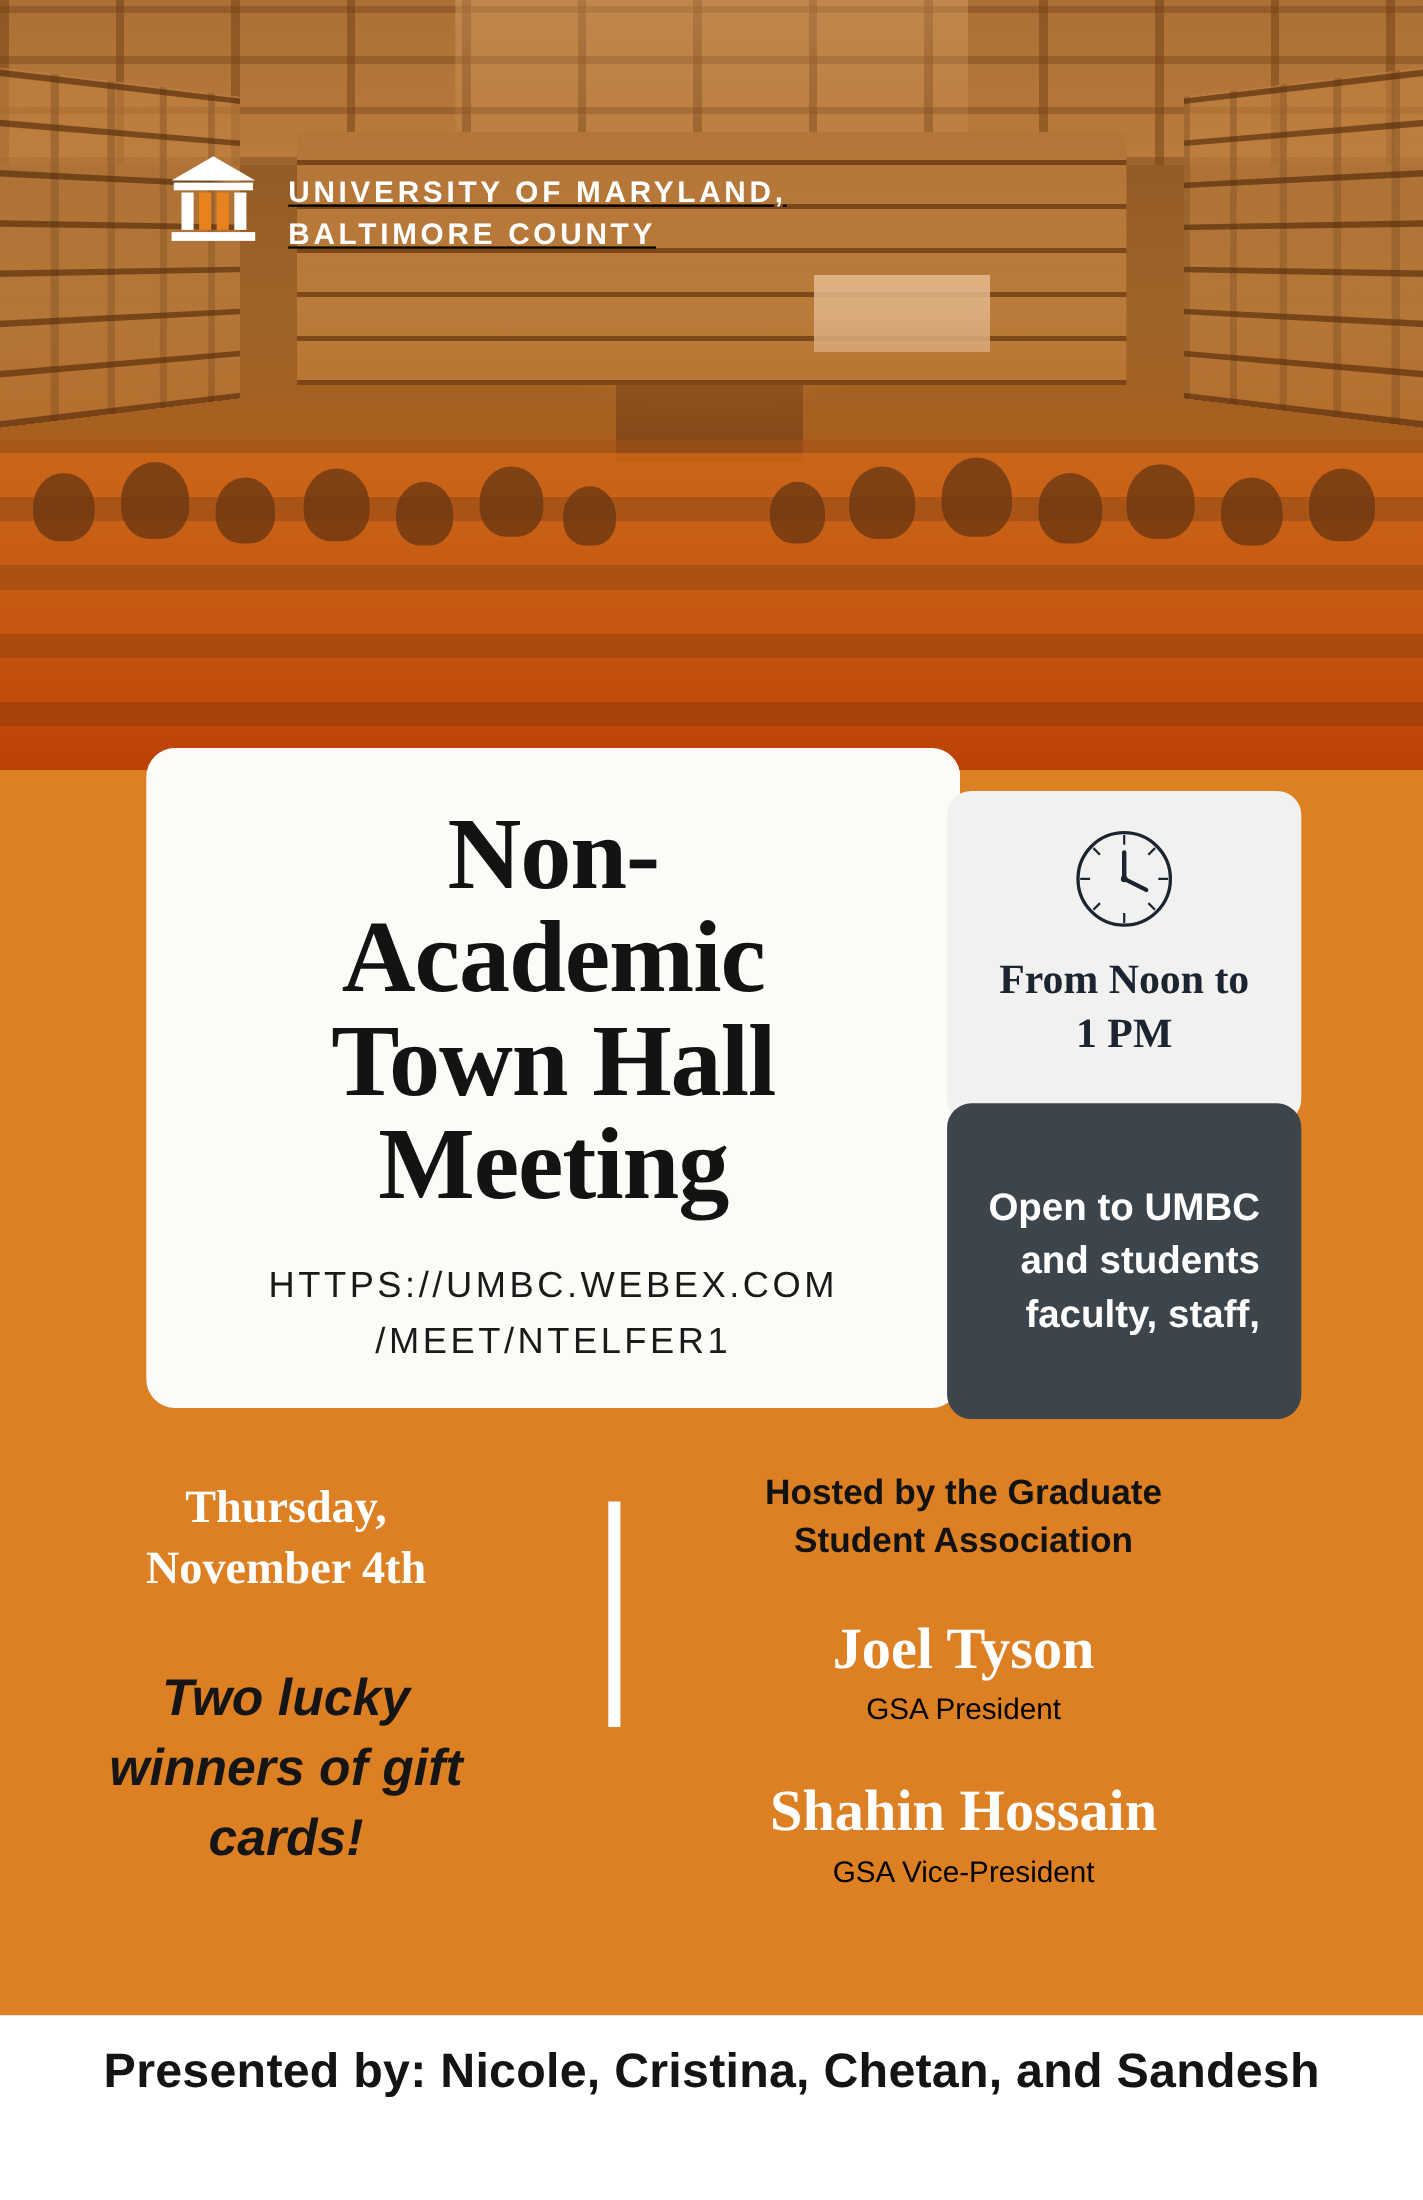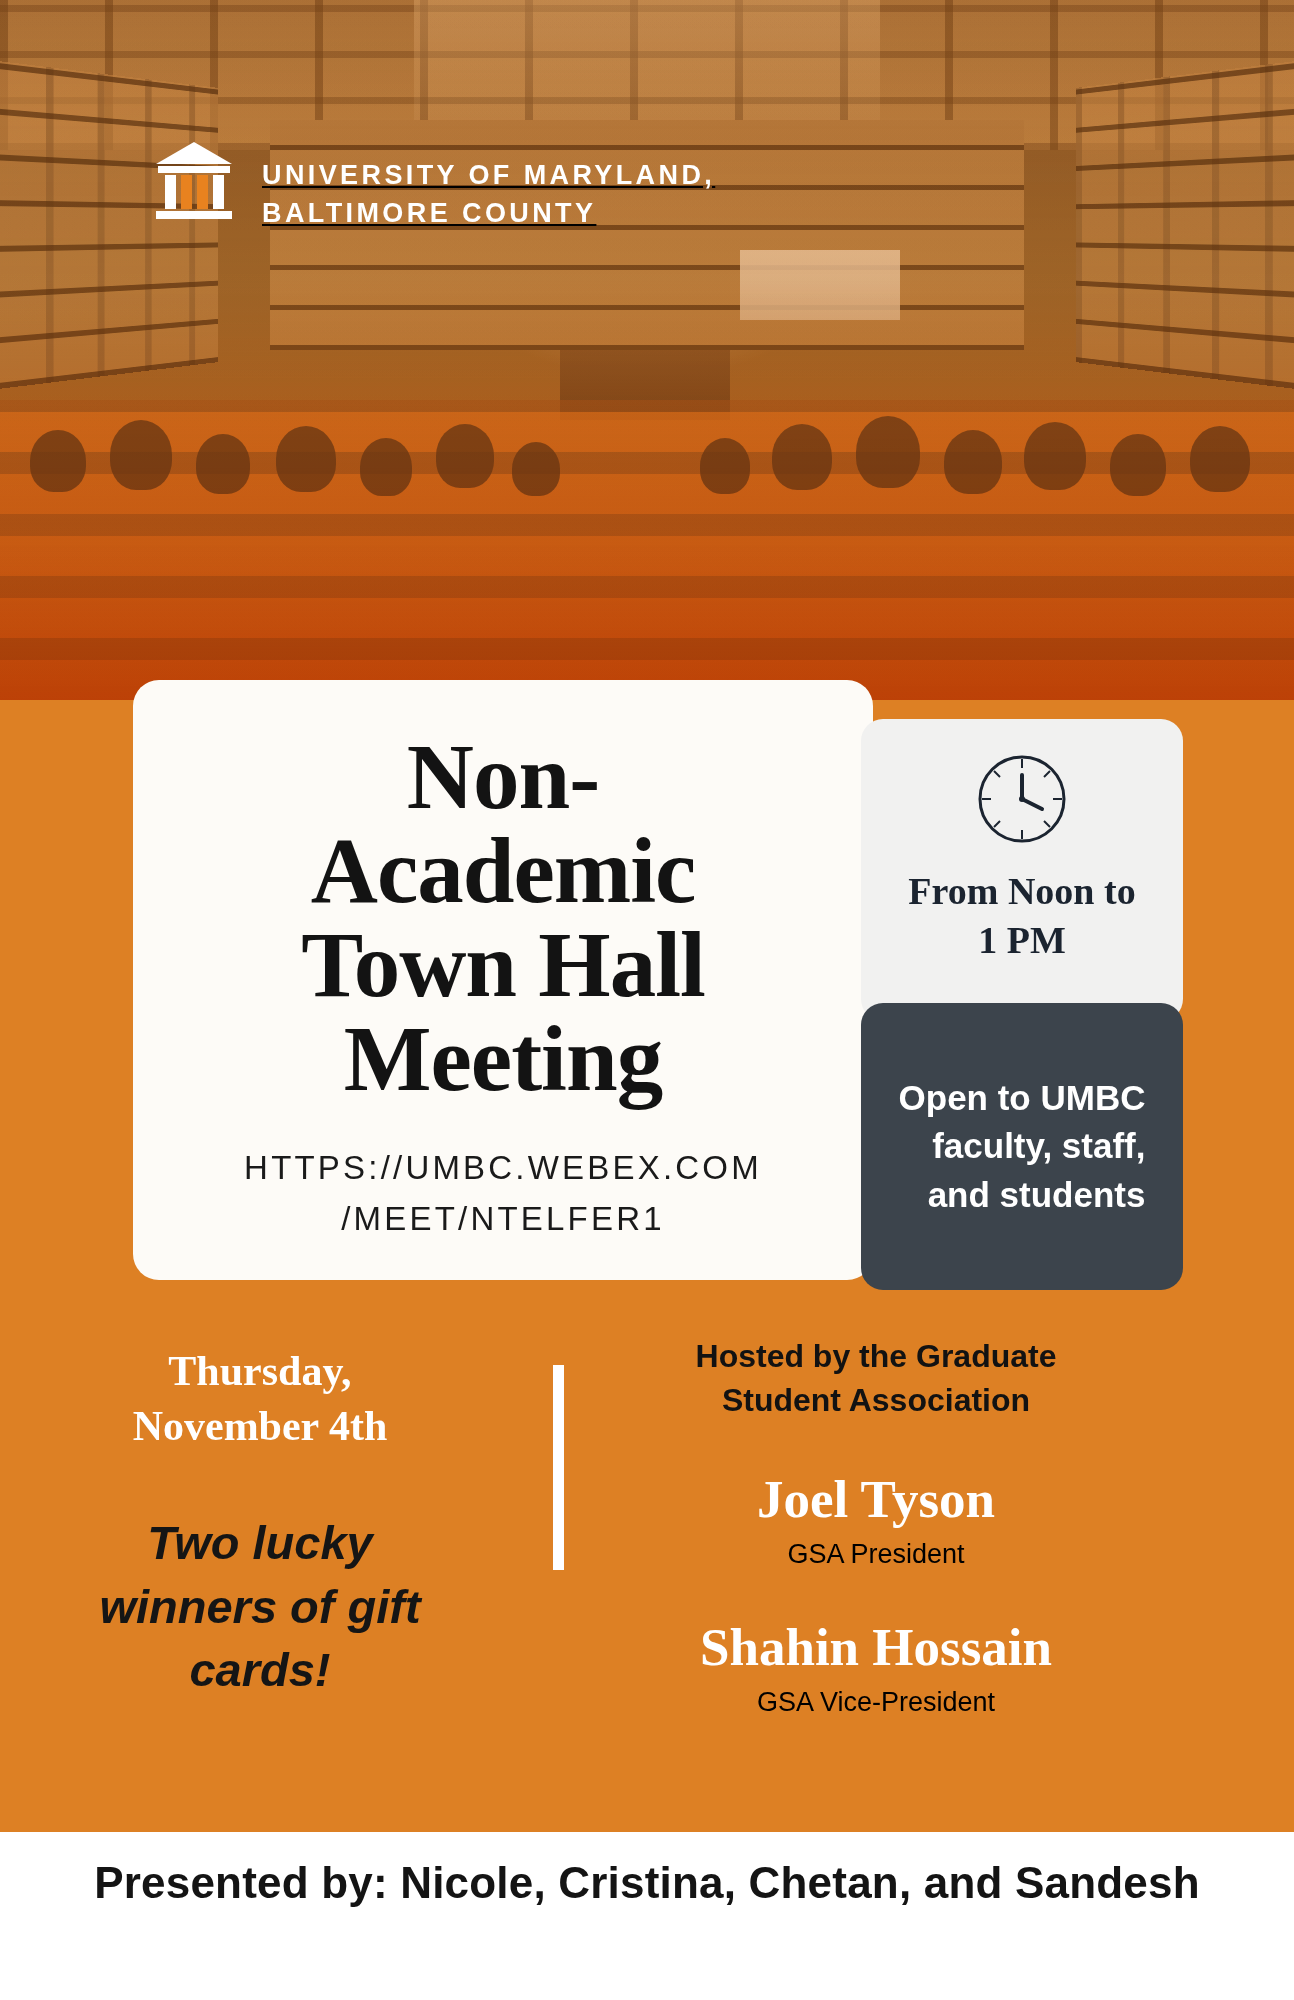--- a/index.html
+++ b/index.html
@@ -413,22 +413,22 @@
     </div>
     <div class="time-text">
       <div>From Noon to</div>
       <div>1 PM</div>
     </div>
   </div>
 
   <div class="audience-card">
     <div class="audience-text">
       <div>Open to UMBC</div>
+      <div>and students</div>
       <div>faculty, staff,</div>
-      <div>and students</div>
     </div>
   </div>
 
   <div class="lower">
 
     <div class="date-block">
       <div class="date-text">
         <div>Thursday,</div>
         <div>November 4th</div>
       </div>

